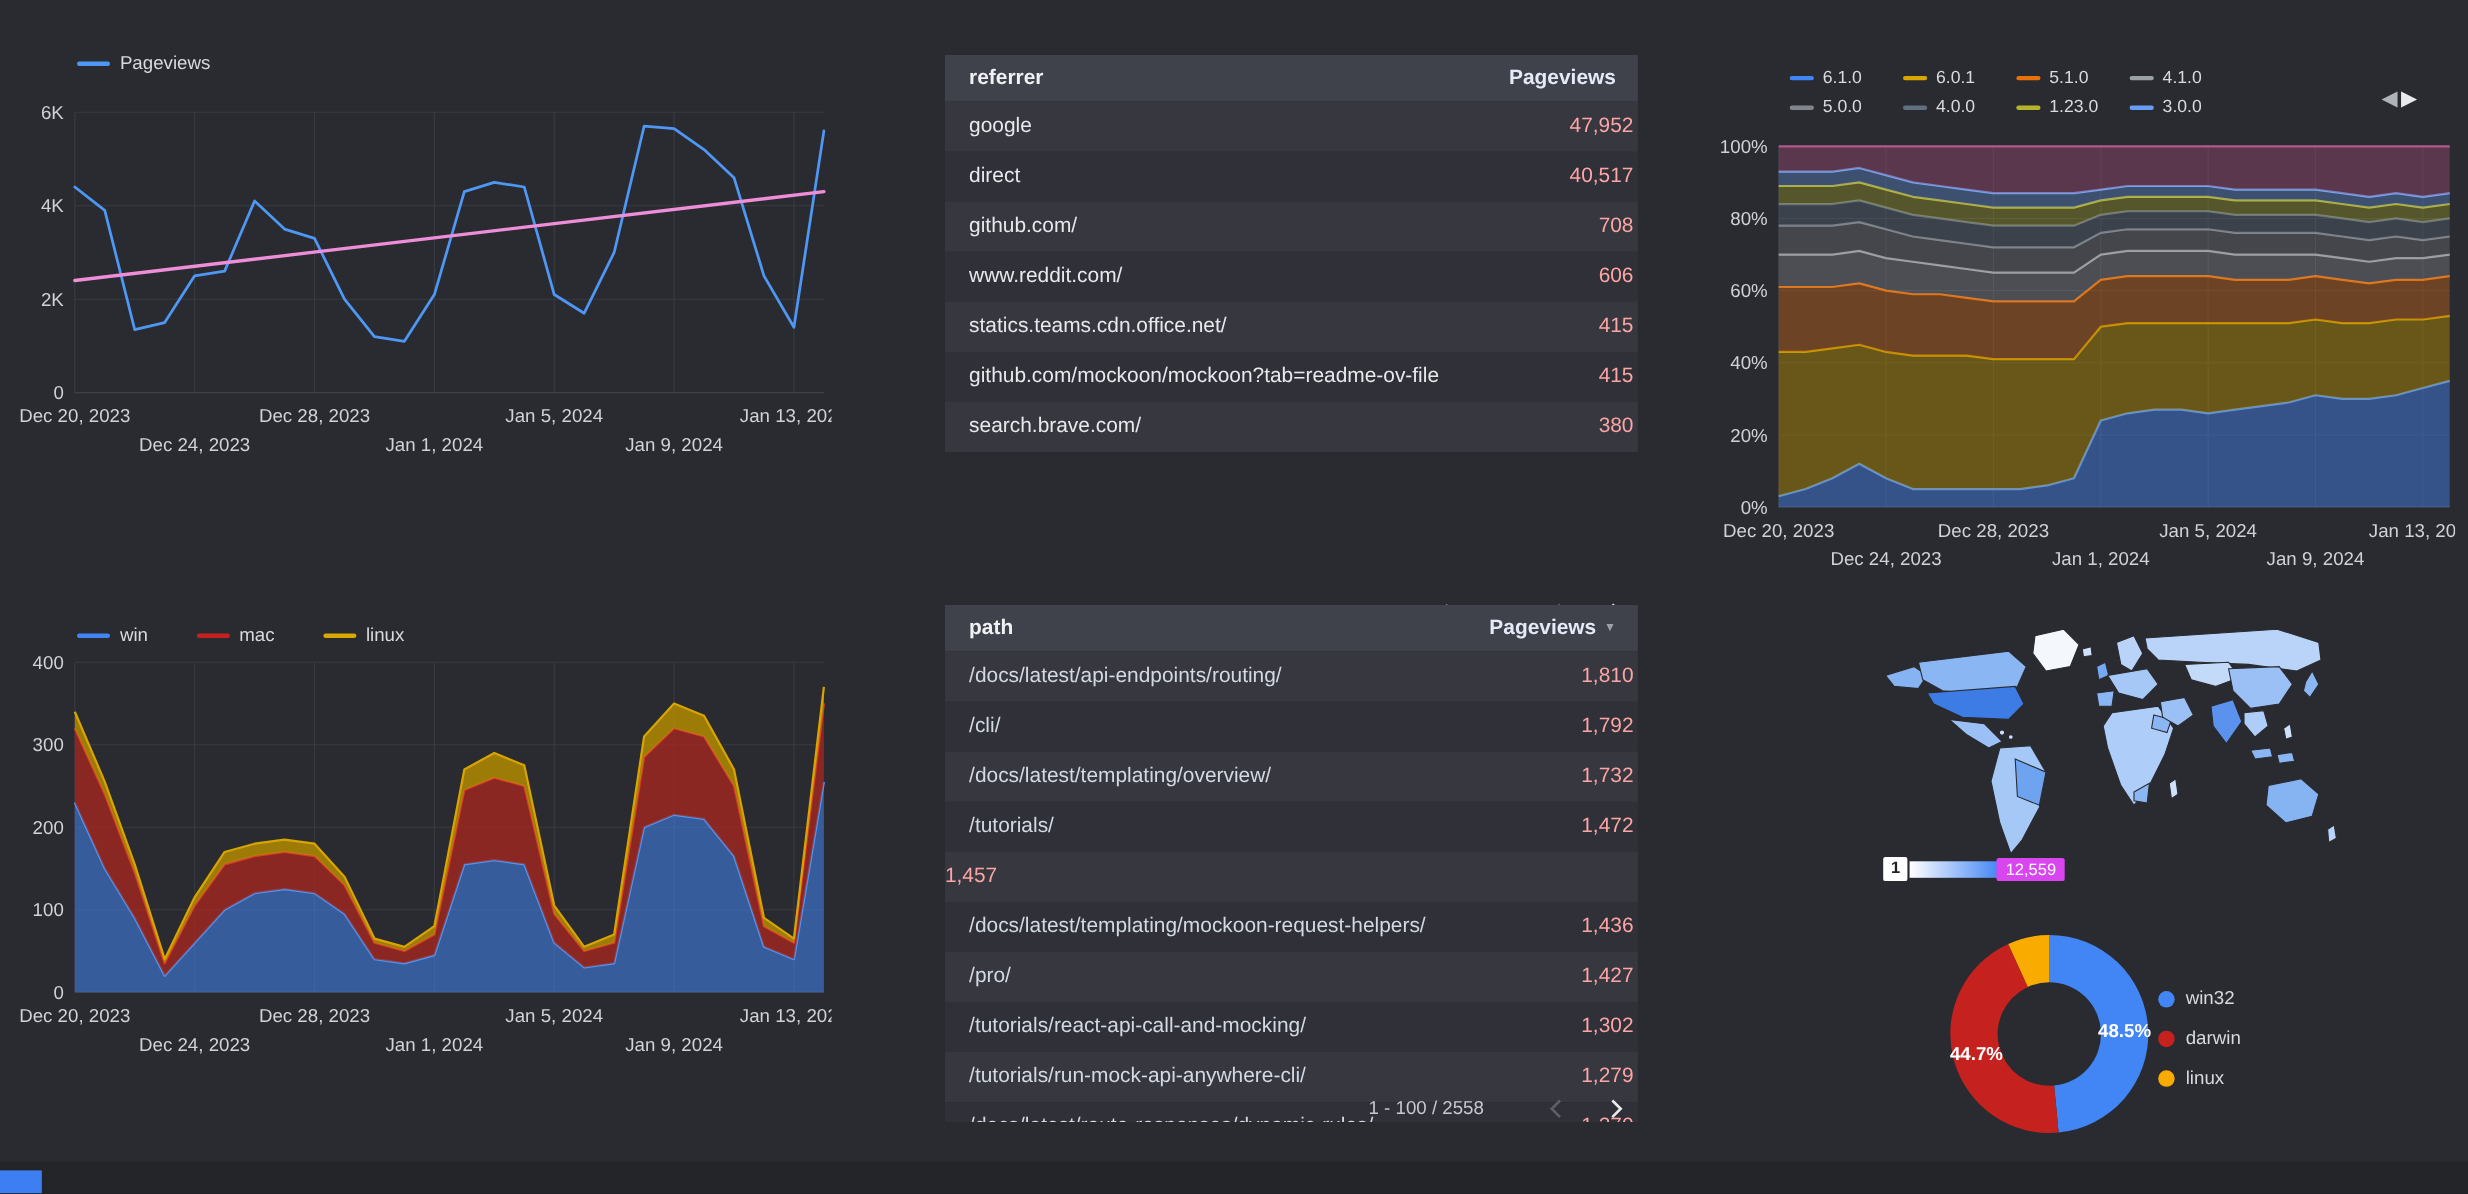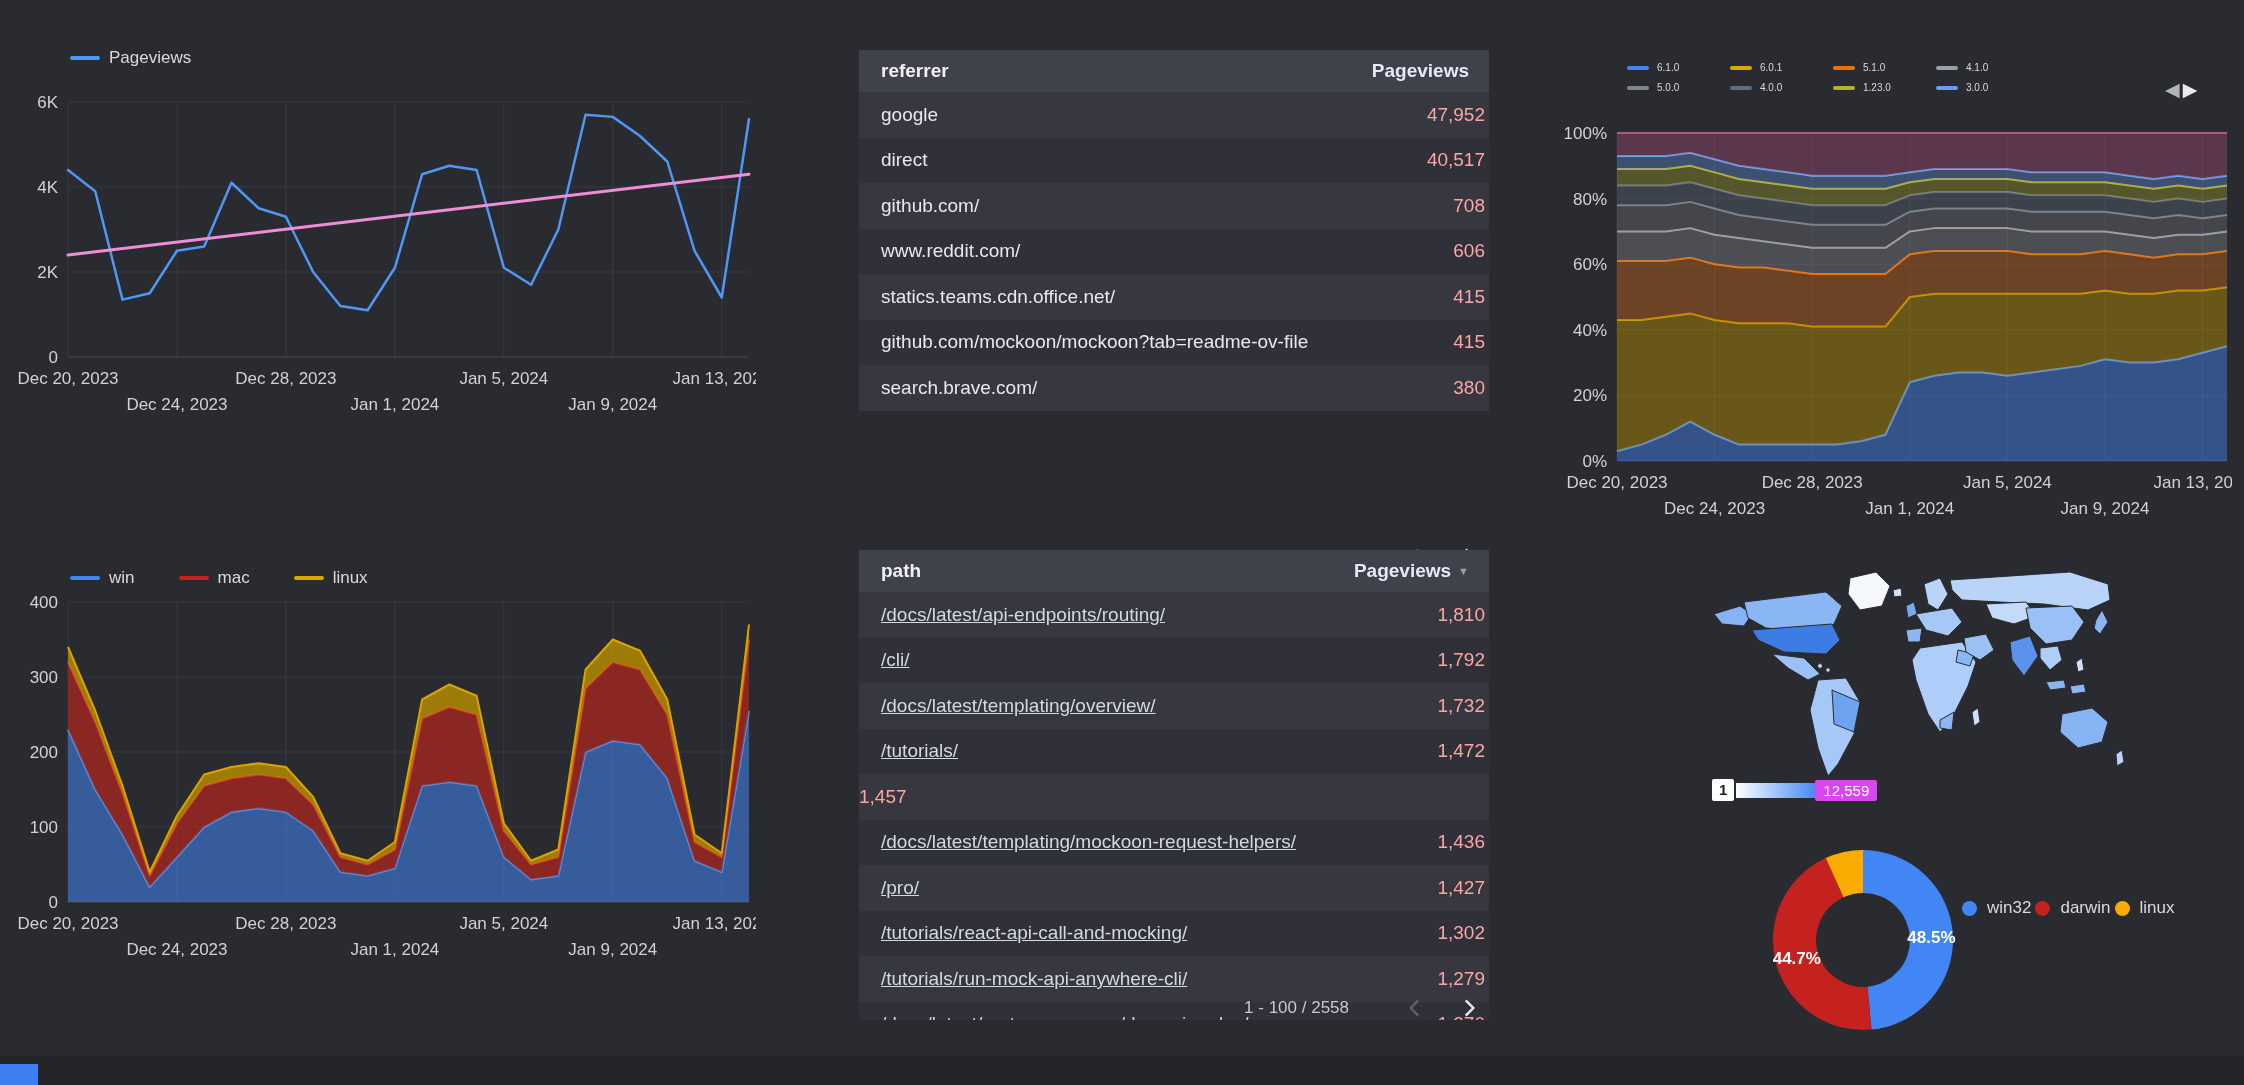--- a/index.html
+++ b/index.html
@@ -6,40 +6,40 @@
   html,body{background:#1b1c20}
   .dashboard{position:relative;width:2244px;height:1085px;background:#2a2b31;overflow:hidden;
     font-family:"Liberation Sans","DejaVu Sans",sans-serif;color:#e8eaed}
   .abs{position:absolute}
 
   
   .legend{display:flex;align-items:center;gap:36px}
   .legend-item{display:flex;align-items:center;gap:9px;font-size:17px;color:#d8dadd}
   .legend-swatch{width:30px;height:4px;border-radius:2px;display:inline-block}
   .legend-grid{display:grid;grid-template-columns:repeat(4,103px);row-gap:9px}
-  .legend-grid .legend-item{font-size:10px;gap:8px}
+  .legend-grid .legend-item{font-size:16px;gap:8px}
   .legend-grid .legend-swatch{width:22px}
 
   
   svg text.tick{fill:#cfd2d7;font-size:17px;font-family:"Liberation Sans","DejaVu Sans",sans-serif}
   svg text.donut-label{fill:#ffffff;font-size:17px;font-weight:bold;font-family:"Liberation Sans","DejaVu Sans",sans-serif}
 
   
   .table-panel{position:absolute;overflow:hidden}
   .thead{display:flex;align-items:center;background:#3f414b;height:42px;font-size:19px;font-weight:bold}
   .th-label{flex:1;padding-left:22px;color:#eff1f4}
   .th-value{padding-right:20px;color:#e4eaf7;display:flex;align-items:center;gap:7px}
   .sort-caret{font-size:11px;color:#9aa0a6}
   .tbody{display:block}
   .trow{display:flex;align-items:center;height:45.5px;font-size:19px}
   .tbody > .trow:nth-child(even){background:#2f3038}
   .tbody > .trow:nth-child(odd){background:#36373f}
   .td-label{flex:1;padding-left:22px;color:#e7e9ed;white-space:nowrap;overflow:hidden;text-overflow:ellipsis}
   .td-value{padding-right:4px;color:#fca5a5}
-  .path-link{color:#d3d9e3;text-decoration:underline;cursor:pointer;white-space:nowrap}
+  .path-link{color:#d3d9e3;cursor:pointer;white-space:nowrap}
 
   
   .pagination{position:absolute;display:flex;align-items:center;justify-content:flex-end;font-size:17px;color:#c6c9cd}
   .page-label{margin-right:46px}
   .pg-btn{width:40px;height:40px;display:flex;align-items:center;justify-content:center;border-radius:50%;cursor:pointer;color:#e8eaed}
   .pg-btn.disabled{color:#5c5f66;cursor:default}
   .pg-btn + .pg-btn{margin-left:14px}
 
   
   .nav-arrows{display:flex;align-items:center;gap:3px}
@@ -47,21 +47,21 @@
   .nav-arrow.prev{color:#b0b4b9}
   .nav-arrow.next{color:#e8eaed}
 
   
   .map-legend{position:absolute;display:flex;align-items:center;height:24px}
   .scale-min-chip{background:#ffffff;color:#202124;font-size:15px;font-weight:bold;padding:1px 7px;border-radius:2px;line-height:20px}
   .scale-bar{width:82px;height:15px;background:linear-gradient(to right,#ffffff,#4285f4);margin-left:2px}
   .scale-max-chip{background:#d946ef;color:#ffffff;font-size:15px;padding:2px 8px;border-radius:2px;margin-left:-3px}
 
   
-  .donut-legend{display:flex;flex-direction:row;gap:4px}
+  .donut-legend{display:flex;flex-direction:column;gap:16px}
   .donut-legend .legend-item{gap:10px}
   .dot-swatch{width:15px;height:15px;border-radius:50%;display:inline-block}
 
   
   .bottom-bar{position:absolute;left:0;top:1056px;width:2244px;height:29px;background:#242529}
   .bottom-accent{position:absolute;left:0;top:1064px;width:38px;height:21px;background:#3d7ff3}
 </style>
 </head>
 <body>
 

